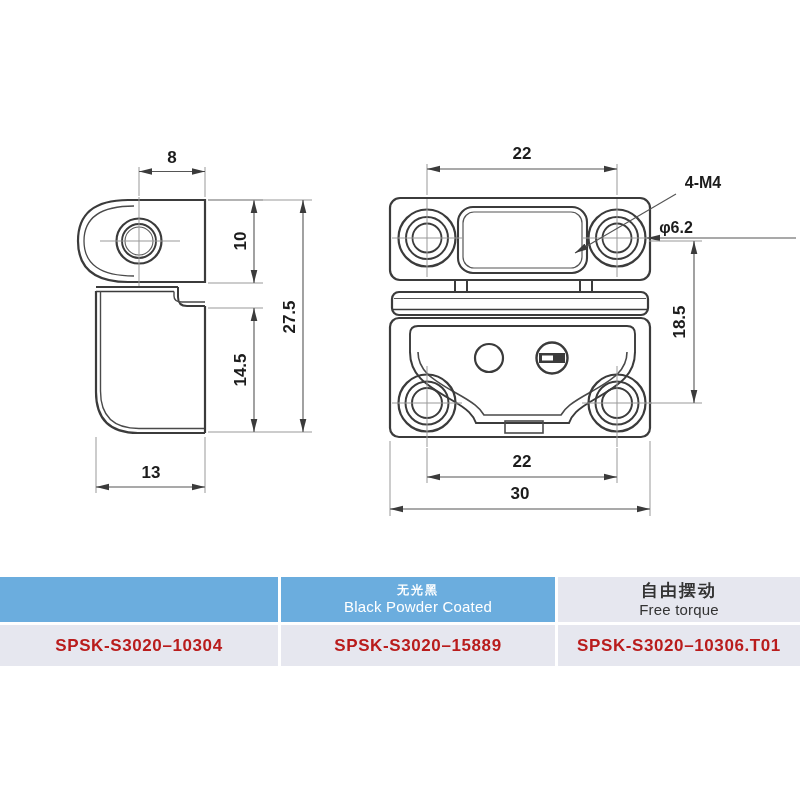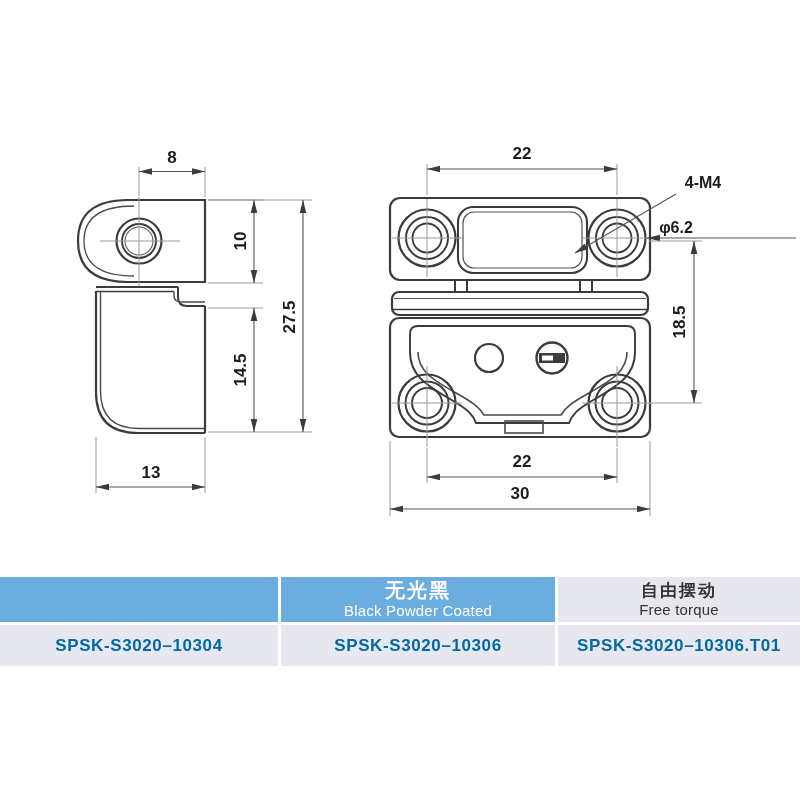--- a/index.html
+++ b/index.html
@@ -19,23 +19,23 @@
     background:#ffffff;
   }
   .cell{
     display:flex;flex-direction:column;align-items:center;justify-content:center;
     line-height:1.15;text-align:center;
   }
   .cell.head{background:var(--hdr-bg,#6badde);color:var(--hdr-tx,#ffffff);}
   .cell.body{background:var(--cell-bg,#e6e7ef);color:var(--cell-tx,#333333);}
   .zh{font-size:17px;font-weight:bold;letter-spacing:2px;}
   .en{font-size:15px;font-weight:normal;letter-spacing:0.2px;}
-  .head .zh{font-size:20px;text-align:center;}
+  .head .zh{font-size:12px;text-align:center;}
   .head .en{font-size:15px;}
-  .code{font-size:17px;font-weight:bold;letter-spacing:0.6px;color:#0369a1;}
+  .code{font-size:17px;font-weight:bold;letter-spacing:0.6px;color:#b91c1c;}
 </style>
 </head>
 <body>
 
 <div id="stage">
 
   <svg width="800" height="570" viewBox="0 0 800 570" style="position:absolute;left:0;top:0;">
     <defs>
       <marker id="ae" orient="auto" markerUnits="userSpaceOnUse" markerWidth="15" markerHeight="10" refX="13" refY="4.5">
         <path d="M13 4.5 L0 1.2 L0 7.8 Z" fill="#3b3b3b"></path>
@@ -170,20 +170,20 @@
     </div>
 
     <div class="cell body">
       <span class="zh">自由摆动</span>
       <span class="en">Free torque</span>
     </div>
     <div class="cell body">
       <span class="code">SPSK-S3020–10304</span>
     </div>
     <div class="cell body">
-      <span class="code">SPSK-S3020–10306</span>
+      <span class="code">SPSK-S3020–15889</span>
     </div>
 
     <div class="cell body">
       <span class="code">SPSK-S3020–10306.T01</span>
     </div>
   </div>
 </div>
 
 </body></html>

